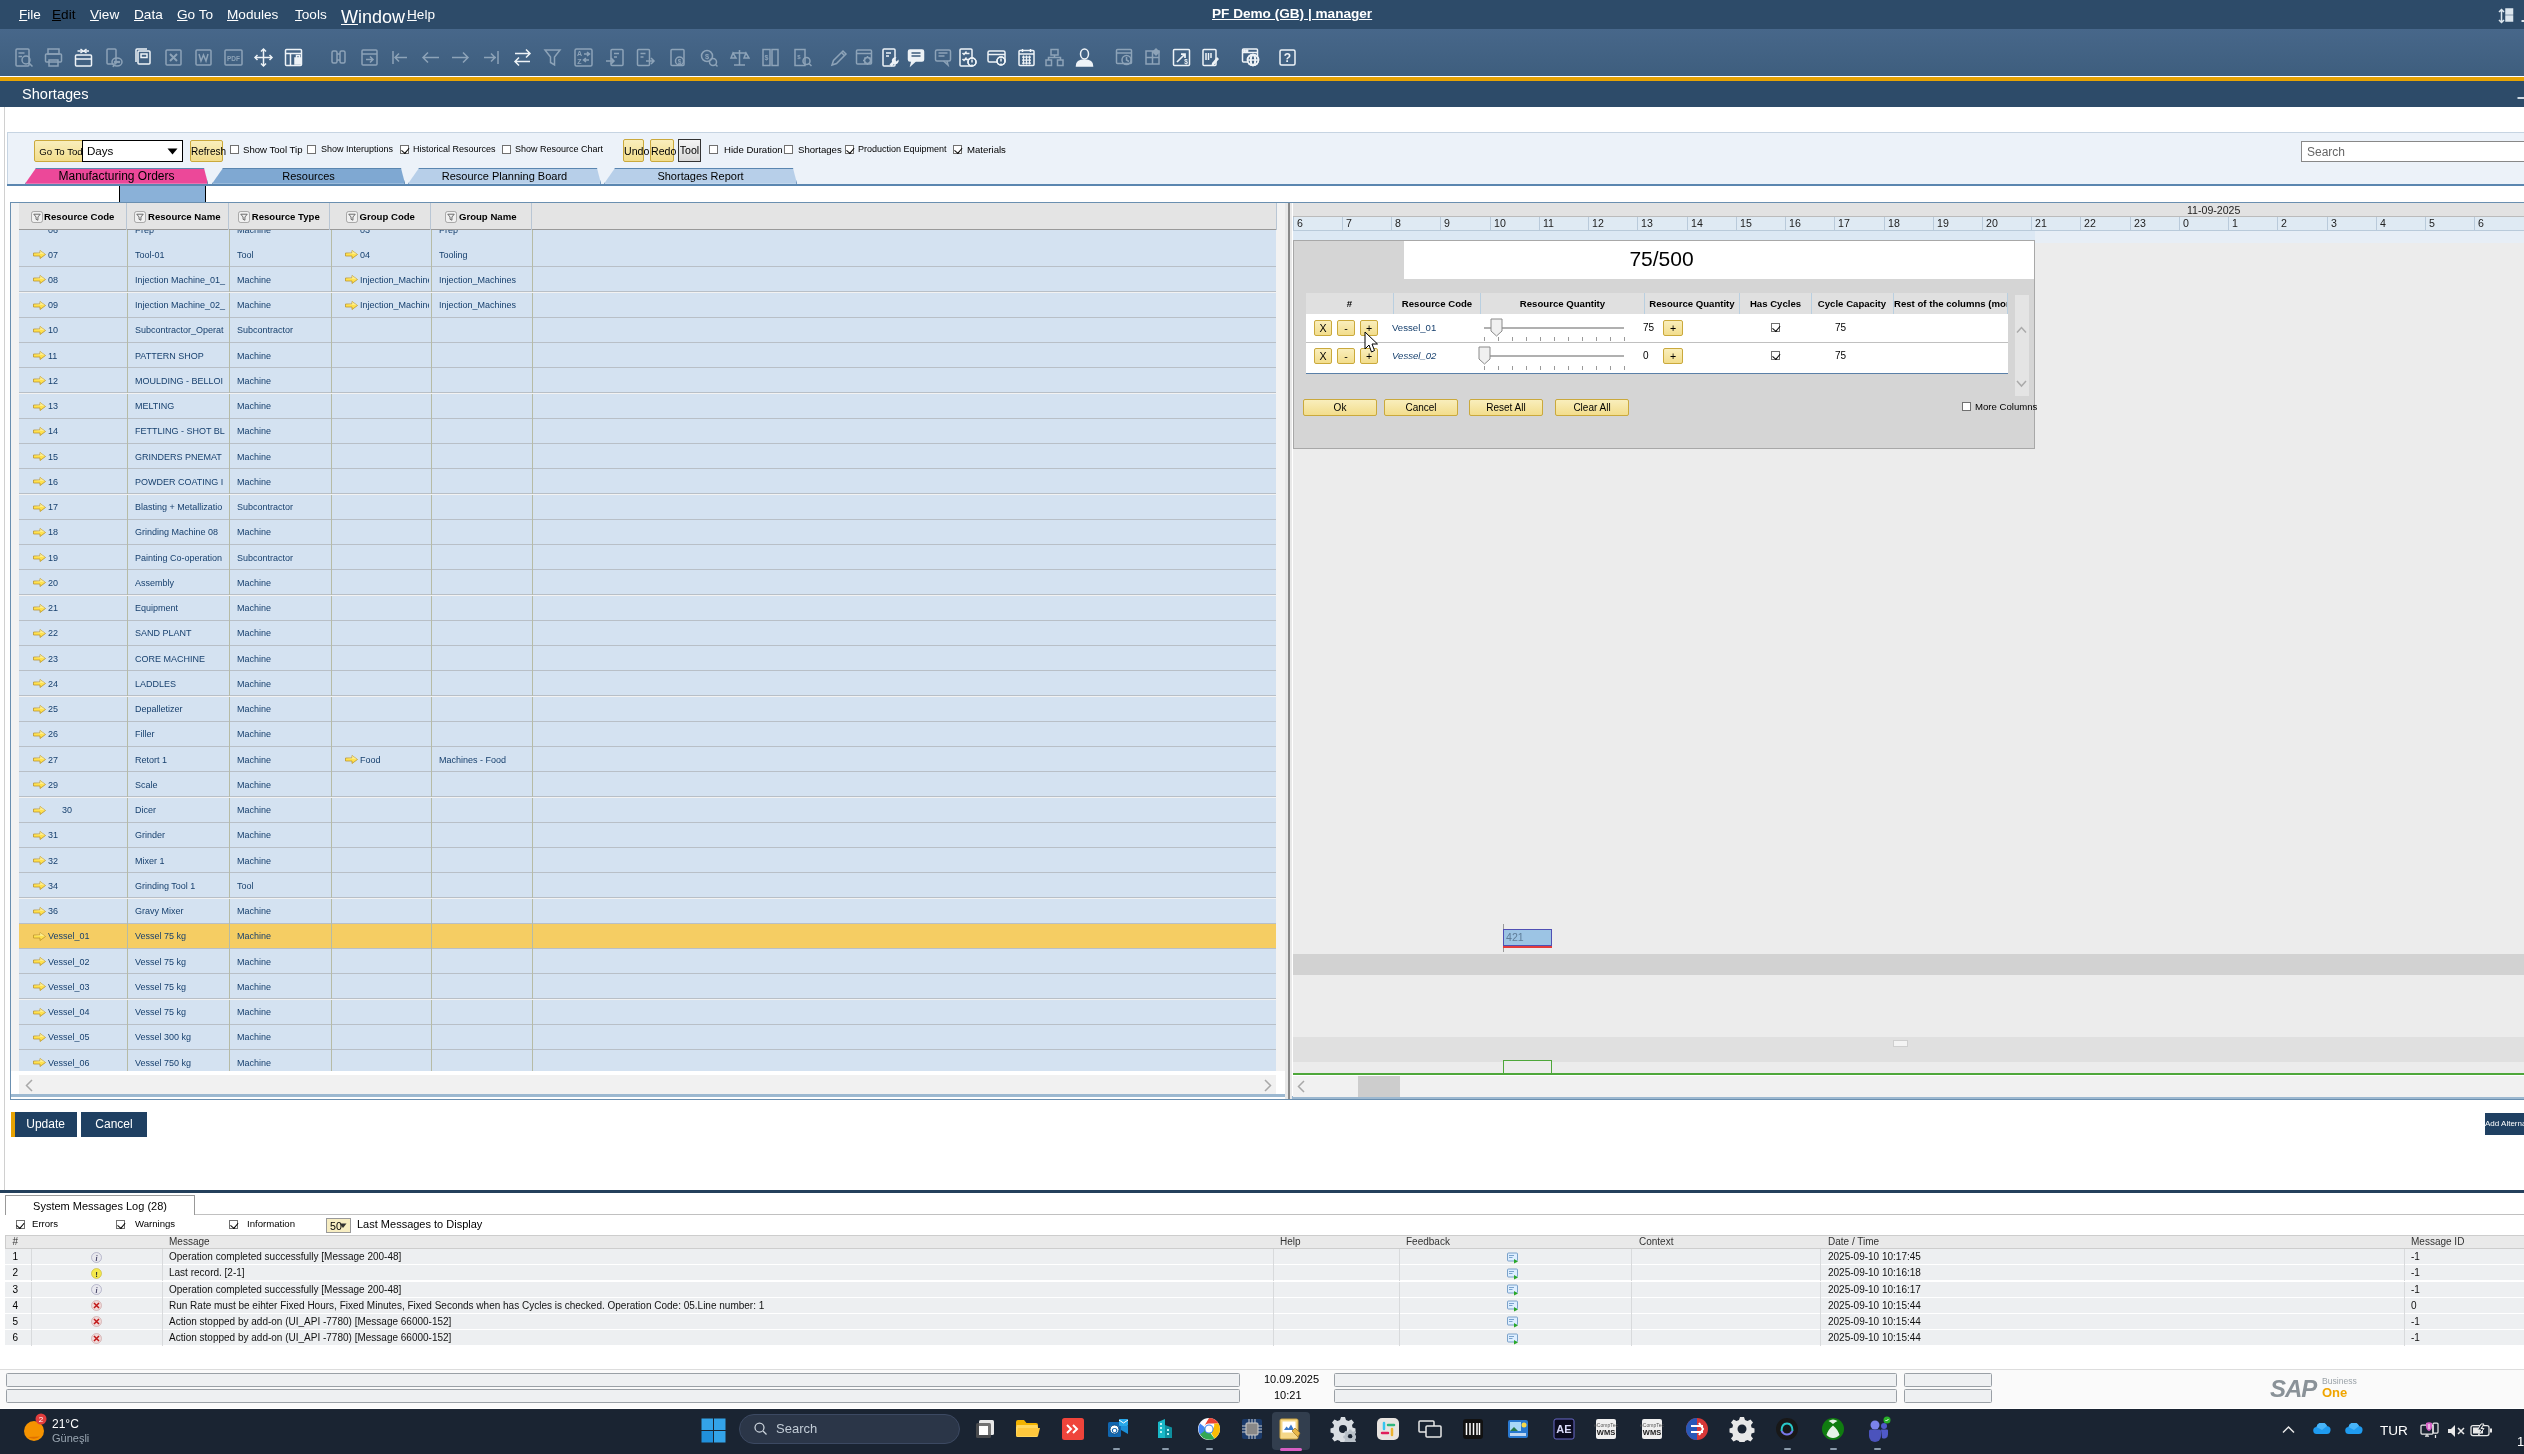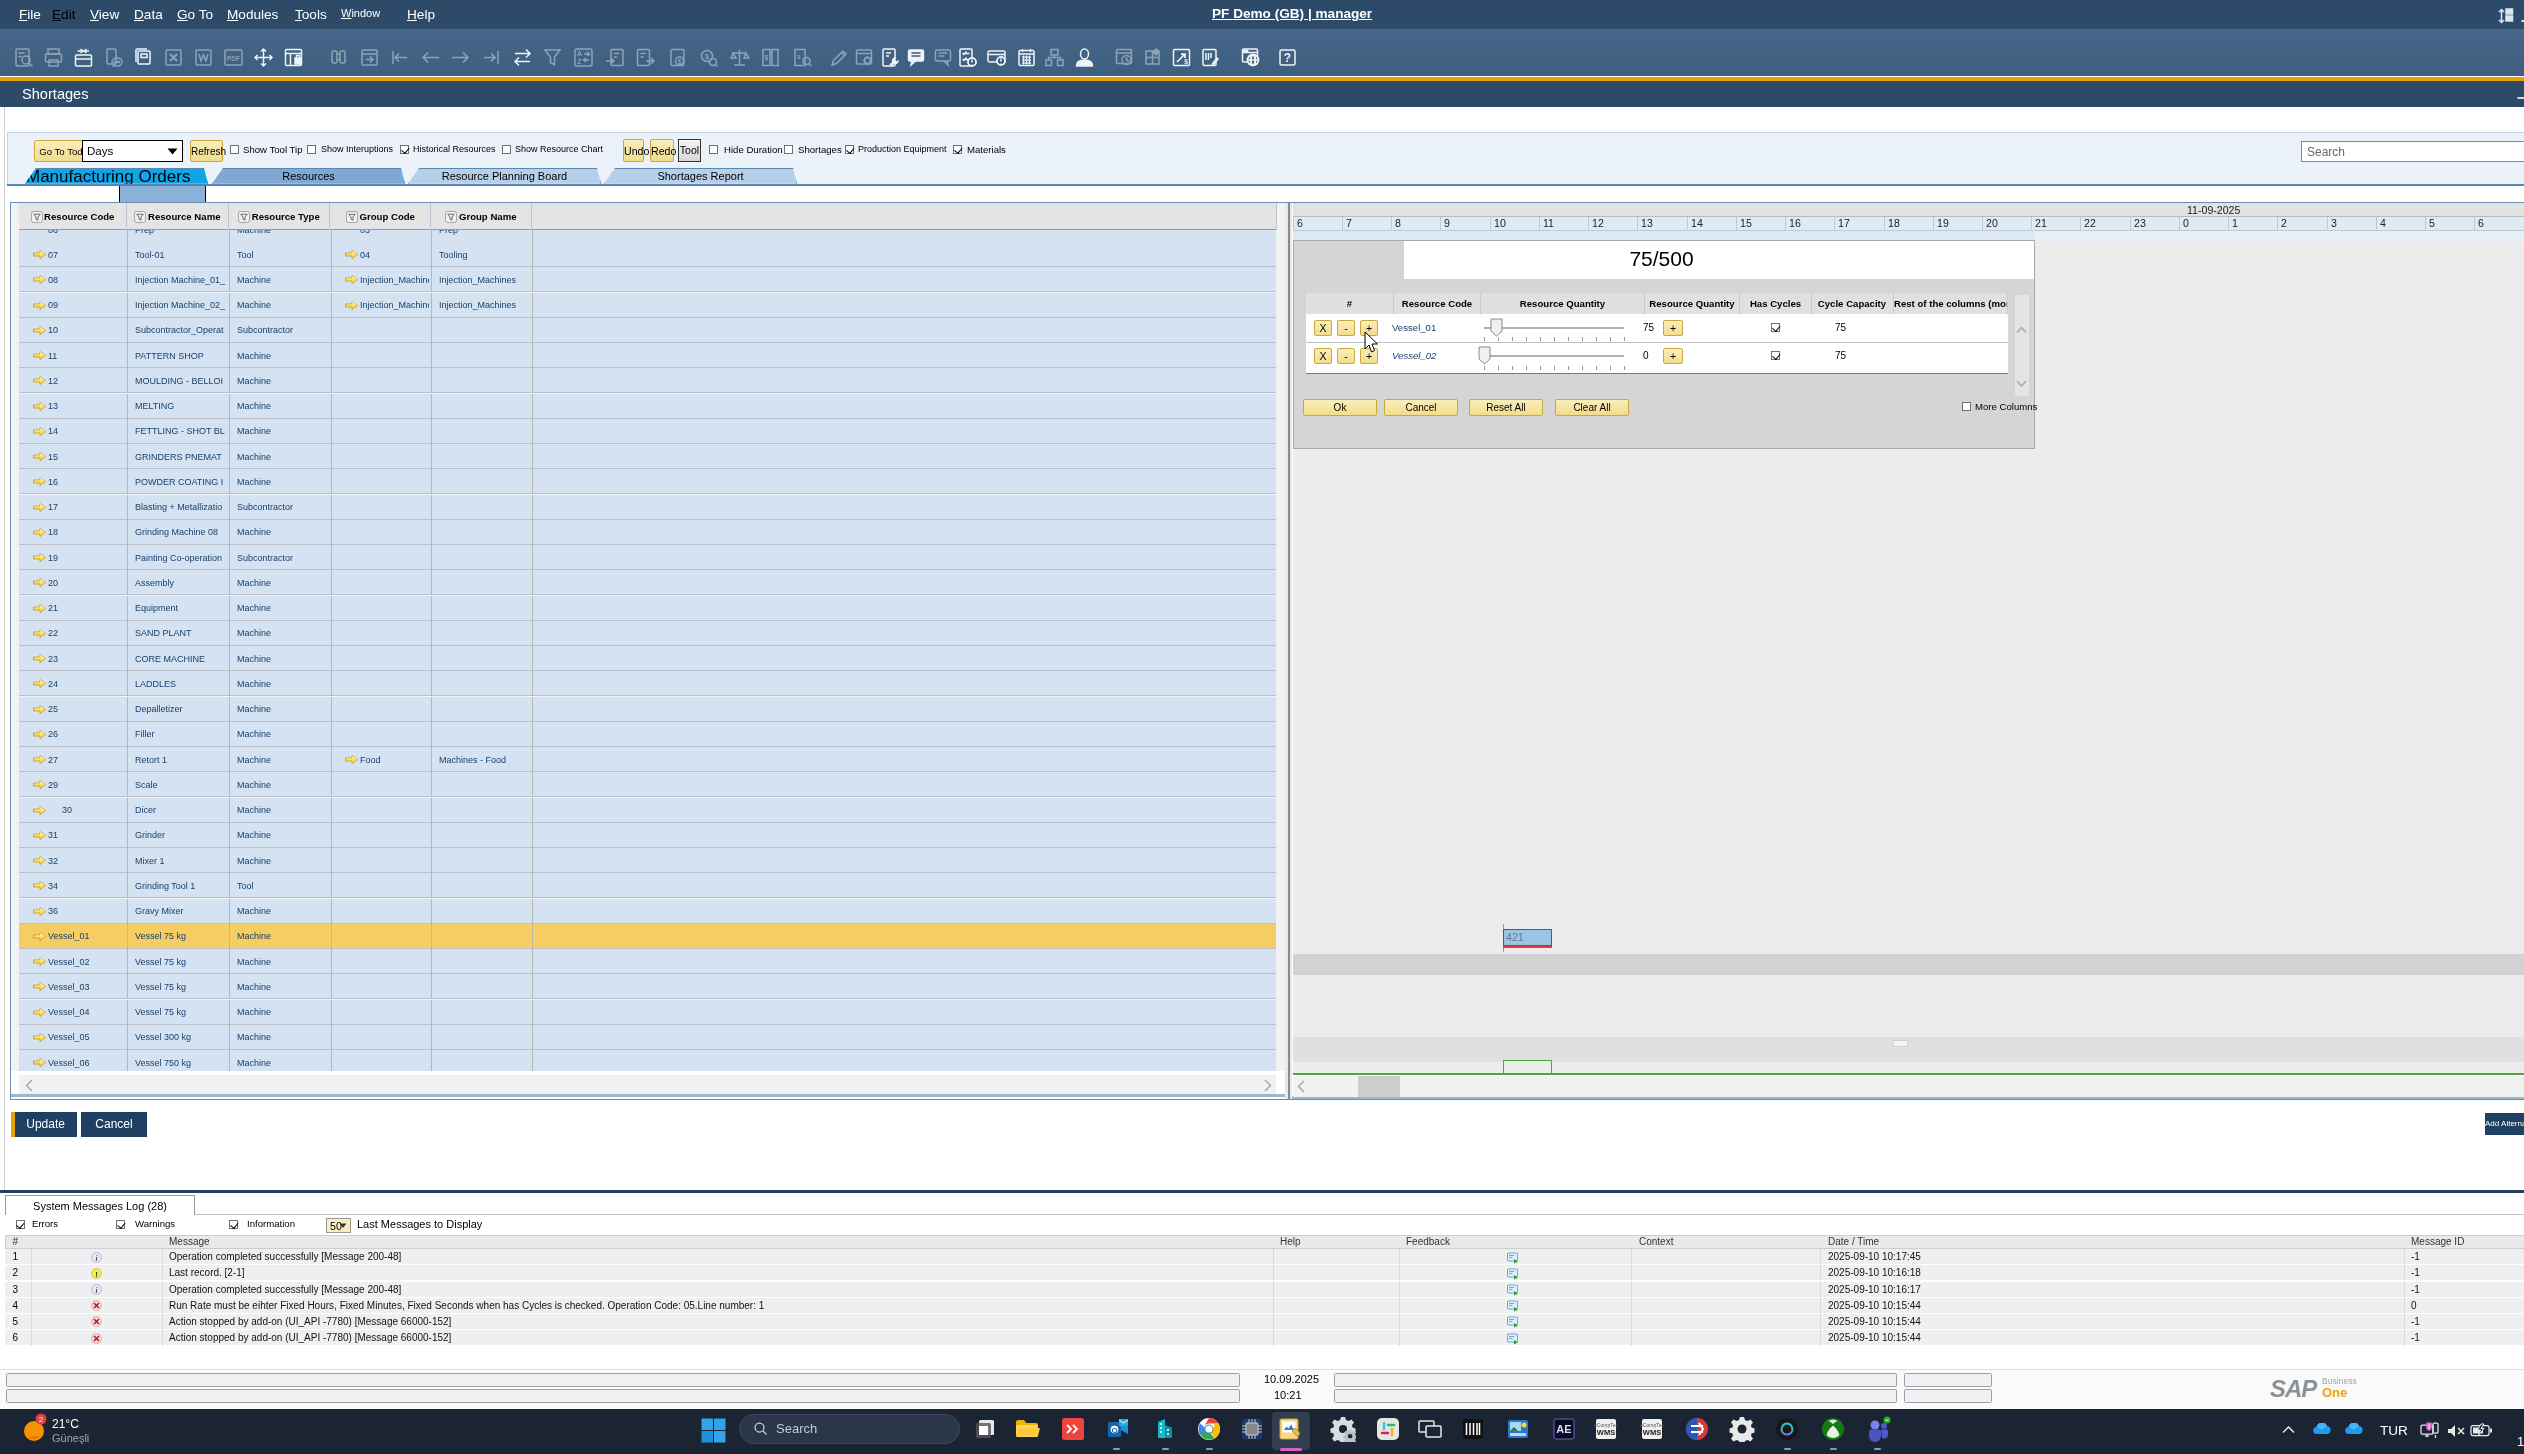--- a/index.html
+++ b/index.html
@@ -16,21 +16,21 @@
 <body>
 
 <div class="abs" style="left:0;top:0;width:2585px;height:29px;background:#2d4b69"></div>
 <div class="abs" style="left:19px;top:7px;font-size:13.6px;color:#fff"><span style="text-decoration:underline">F</span>ile</div>
 <div class="abs" style="left:52px;top:7px;font-size:13.6px;color:#000000"><span style="text-decoration:underline">E</span>dit</div>
 <div class="abs" style="left:90px;top:7px;font-size:13.6px;color:#fff"><span style="text-decoration:underline">V</span>iew</div>
 <div class="abs" style="left:134px;top:7px;font-size:13.6px;color:#fff"><span style="text-decoration:underline">D</span>ata</div>
 <div class="abs" style="left:177px;top:7px;font-size:13.6px;color:#fff"><span style="text-decoration:underline">G</span>o To</div>
 <div class="abs" style="left:227px;top:7px;font-size:13.6px;color:#fff"><span style="text-decoration:underline">M</span>odules</div>
 <div class="abs" style="left:295px;top:7px;font-size:13.6px;color:#fff"><span style="text-decoration:underline">T</span>ools</div>
-<div class="abs" style="left:341px;top:7px;font-size:11px;color:#fff"><span style="text-decoration:underline">W</span>indow</div>
+<div class="abs" style="left:341px;top:7px;font-size:18px;color:#fff"><span style="text-decoration:underline">W</span>indow</div>
 <div class="abs" style="left:407px;top:7px;font-size:13.6px;color:#fff"><span style="text-decoration:underline">H</span>elp</div>
 <div class="abs" style="left:1212px;top:6px;font-size:13.6px;color:#fff;font-weight:700;text-decoration:underline">PF Demo (GB) | manager</div>
 <svg class="abs" style="left:2497px;top:7px" width="81" height="18" viewBox="0 0 160 36">
 <g stroke="#dce6ee" stroke-width="3" fill="none">
 <path d="M8 6 v24 M3 10 l5 -5 5 5 M3 26 l5 5 5 -5"></path>
 <rect x="17" y="4" width="13" height="10" fill="#dce6ee"></rect>
       <rect x="17" y="18" width="13" height="10" fill="#dce6ee"></rect>
 <path d="M48 28 h20" stroke-width="4"></path>
 <rect x="92" y="10" width="18" height="16"></rect>
       <path d="M97 10 v-5 h18 v16 h-5"></path>
@@ -367,21 +367,21 @@
 <div class="cb" style="left:709px;top:145px"></div>
 <div class="abs" style="left:724px;top:144px;font-size:9.6px;color:#000;white-space:nowrap">Hide Duration</div>
 <div class="cb" style="left:784px;top:145px"></div>
 <div class="abs" style="left:798px;top:144px;font-size:9.6px;color:#000;white-space:nowrap">Shortages</div>
 <div class="cb ck" style="left:845px;top:145px"></div>
 <div class="abs" style="left:858px;top:144px;font-size:9px;color:#000;white-space:nowrap">Production Equipment</div>
 <div class="cb ck" style="left:953px;top:145px"></div>
 <div class="abs" style="left:967px;top:144px;font-size:9.6px;color:#000;white-space:nowrap">Materials</div>
 <div class="abs" style="left:2301px;top:141px;width:248px;height:21px;background:#fff;border:0.5px solid #888;font-size:12px;color:#666;line-height:20px;padding-left:5px">Search</div>
 
-<div class="abs" style="left:25px;top:168px;width:183px;height:15.7px;background:#0ea5e9;border:0.5px solid #5a86b0;border-bottom:none;clip-path:polygon(11px 0,calc(100% - 4px) 0,100% 100%,0 100%);text-align:left;font-size:17px;line-height:15.7px">Manufacturing Orders</div>
+<div class="abs" style="left:25px;top:168px;width:183px;height:15.7px;background:#ec4899;border:0.5px solid #5a86b0;border-bottom:none;clip-path:polygon(11px 0,calc(100% - 4px) 0,100% 100%,0 100%);text-align:center;font-size:12px;line-height:15.7px">Manufacturing Orders</div>
 <div class="abs" style="left:212px;top:168px;width:193px;height:15.7px;background:#7fa8d2;border:0.5px solid #5a86b0;border-bottom:none;clip-path:polygon(11px 0,calc(100% - 4px) 0,100% 100%,0 100%);text-align:center;font-size:11px;line-height:15.7px">Resources</div>
 <div class="abs" style="left:408px;top:168px;width:193px;height:15.7px;background:#b7cfe9;border:0.5px solid #5a86b0;border-bottom:none;clip-path:polygon(11px 0,calc(100% - 4px) 0,100% 100%,0 100%);text-align:center;font-size:11px;line-height:15.7px">Resource Planning Board</div>
 <div class="abs" style="left:604px;top:168px;width:193px;height:15.7px;background:#b7cfe9;border:0.5px solid #5a86b0;border-bottom:none;clip-path:polygon(11px 0,calc(100% - 4px) 0,100% 100%,0 100%);text-align:center;font-size:11px;line-height:15.7px">Shortages Report</div>
 <div class="abs" style="left:7px;top:184px;width:2571px;height:2px;background:#5a86b0"></div>
 <div class="abs" style="left:7px;top:186px;width:2571px;height:17px;background:#fff"></div>
 <div class="abs" style="left:119px;top:186px;width:87px;height:16.7px;background:#8ab1d8;border-left:1.5px solid #000;border-right:1.5px solid #000"></div>
 <div class="abs" style="left:10px;top:202px;width:2555px;height:898px;border:1px solid #6a8fb0;background:#fff"></div>
 <div class="abs" style="left:11px;top:203px;width:1274px;height:868px;background:#f2f2f2"></div>
 <div class="abs" style="left:19px;top:203px;width:1257px;height:27px;background:#e4e4e4;border-bottom:0.5px solid #999"></div>
 <div class="abs" style="left:19px;top:203px;width:108px;height:27px;border-right:0.5px solid #b9c6d4;display:flex;align-items:center;justify-content:center;font-size:9.6px;font-weight:700"><svg style="margin-right:1.5px" width="12" height="12" viewBox="0 0 26 26">

